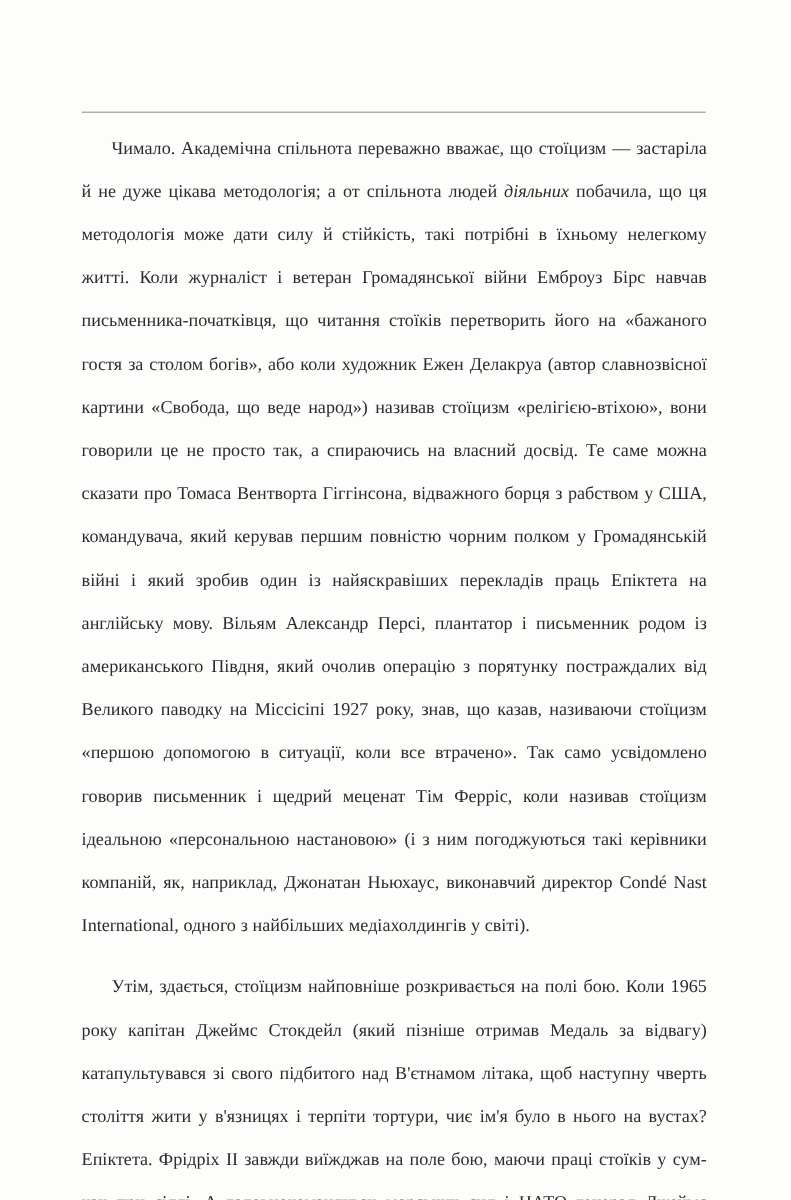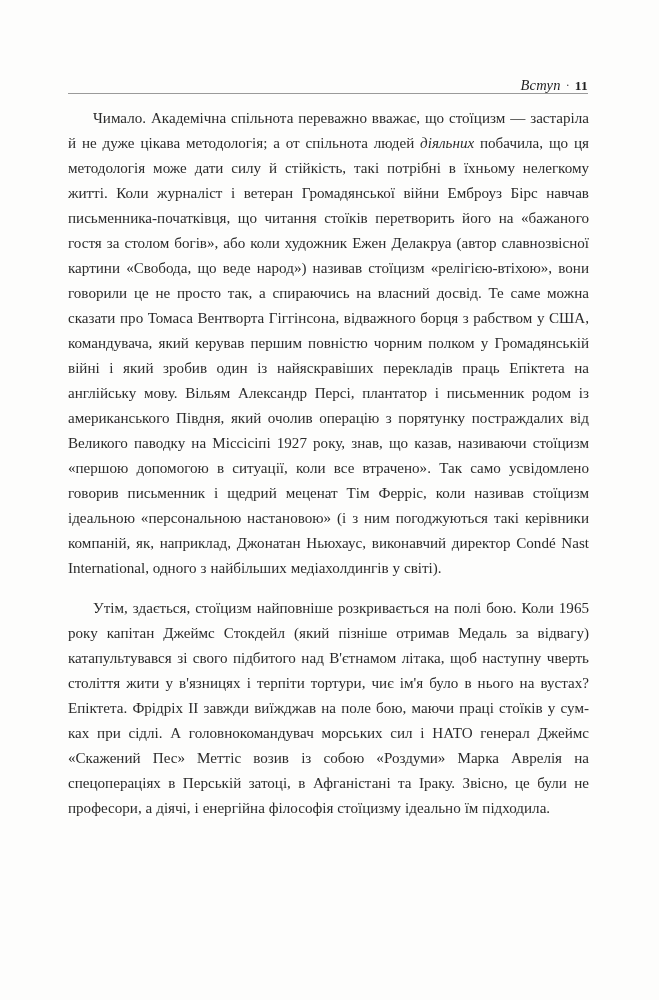--- a/index.html
+++ b/index.html
@@ -75,48 +75,41 @@
     left: 68px;
     top: 106px;
     width: 521px;
   }
 
   .para {
     margin: 0;
     text-align: justify;
     text-justify: inter-word;
     font-size: 15.1px;
-    line-height: 25px;
+    line-height: 36px;
     text-indent: 25px;
     color: #2b2b2b;
     hyphens: manual;
     word-spacing: 0.15px;
   }
   .para + .para {
     margin-top: 15px;
   }
   .para i, .para em {
     font-style: italic;
   }
   .latin {
     font-style: normal;
   }
 </style>
 </head>
 <body>
 
 <div class="page">
 
-  <div class="running-head">
-    <div class="running-head-inner">
-      <span class="rh-title">Вступ</span>
-      <span class="rh-sep">·</span>
-      <span class="rh-folio">11</span>
-    </div>
-  </div>
 
   <div class="head-rule"></div>
 
   <div class="textblock">
 
     <p class="para"><span>Чимало. Академічна спільнота переважно вважає, що стої­цизм — застаріла й не дуже цікава методологія; а от спільнота лю­дей </span><em>діяльних</em><span> побачила, що ця методологія може дати силу й стій­кість, такі потрібні в їхньому нелегкому житті. Коли журналіст і ветеран Громадянської війни Емброуз Бірс навчав письменни­ка-початківця, що читання стоїків перетворить його на «бажаного гостя за столом богів», або коли художник Ежен Делакруа (автор славнозвісної картини «Свобода, що веде народ») називав стоїцизм «релігією-втіхою», вони говорили це не просто так, а спираючись на власний досвід. Те саме можна сказати про Томаса Вентвор­та Гіггінсона, відважного борця з рабством у США, командува­ча, який керував першим повністю чорним полком у Громадян­ській війні і який зробив один із найяскравіших перекладів праць Епіктета на англійську мову. Вільям Александр Персі, плантатор і письменник родом із американського Півдня, який очолив опера­цію з порятунку постраждалих від Великого паводку на Міссісіпі 1927 року, знав, що казав, називаючи стоїцизм «першою допомо­гою в ситуації, коли все втрачено». Так само усвідомлено говорив письменник і щедрий меценат Тім Ферріс, коли називав стоїцизм ідеальною «персональною настановою» (і з ним погоджуються такі керівники компаній, як, наприклад, Джонатан Ньюхаус, виконав­чий директор </span><span class="latin">Condé Nast International</span><span>, одного з найбільших медіа­холдингів у світі).</span></p>
 
     <p class="para">Утім, здається, стоїцизм найповніше розкривається на полі бою. Коли 1965 року капітан Джеймс Стокдейл (який пізніше отримав Медаль за відвагу) катапультувався зі свого підбитого над В'єт­намом літака, щоб наступну чверть століття жити у в'язницях і терпіти тортури, чиє ім'я було в нього на вустах? Епіктета. Фрі­дріх II завжди виїжджав на поле бою, маючи праці стоїків у сум­ках при сідлі. А головнокомандувач морських сил і НАТО генерал Джеймс «Скажений Пес» Меттіс возив із собою «Роздуми» Марка Аврелія на спецопераціях в Перській затоці, в Афганістані та Іраку. Звісно, це були не професори, а діячі, і енергійна філософія стої­цизму ідеально їм підходила.</p>
 
   </div>

